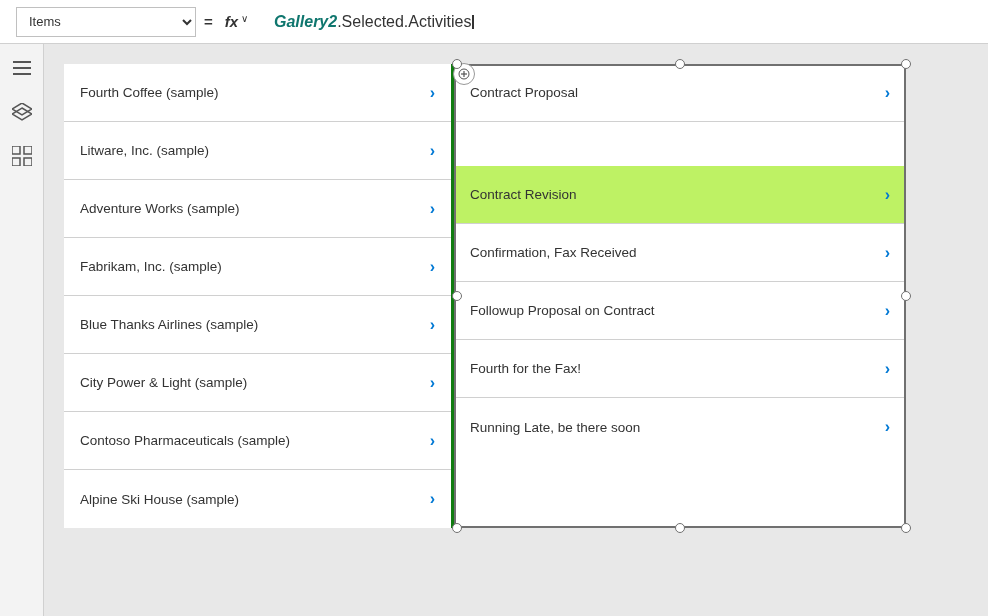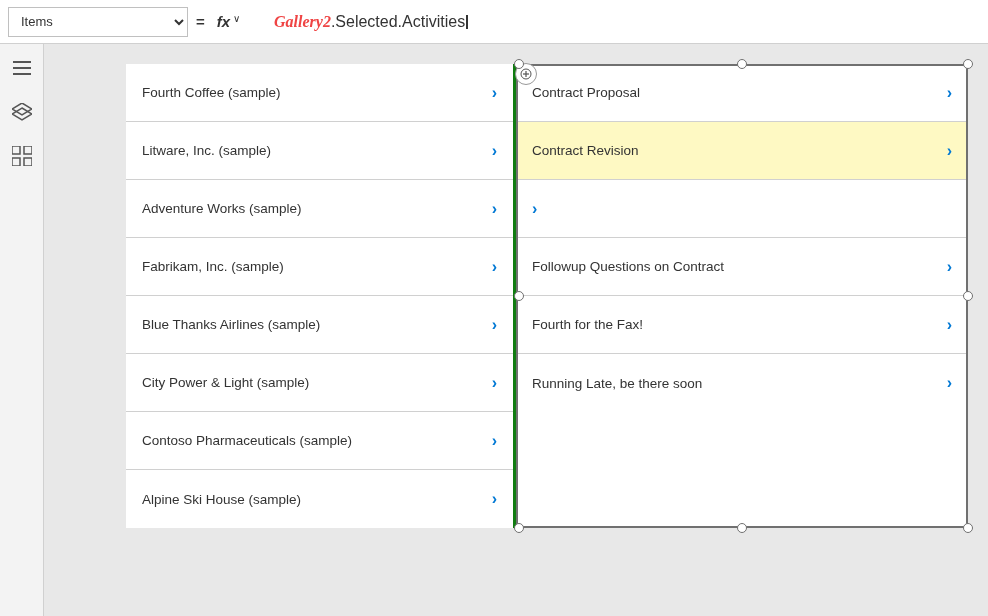--- a/index.html
+++ b/index.html
@@ -31,20 +31,21 @@
     }
 
     .property-select {
       border: 1px solid #c0c0c0;
       background: #fff;
       padding: 4px 8px;
       font-size: 13px;
       height: 30px;
       width: 180px;
       color: #333;
+      margin-left: 8px;
     }
 
     .equals-sign {
       font-size: 15px;
       color: #333;
       font-weight: bold;
       margin: 0 4px;
     }
 
     .fx-button {
@@ -63,35 +64,33 @@
       font-style: italic;
       font-weight: bold;
       font-size: 15px;
     }
 
     .chevron-down {
       font-size: 10px;
     }
 
     .formula-code {
-      color: #ef4444;
+      color: #0f766e;
       font-style: italic;
       font-weight: 600;
-      font-family: Liberation Serif, serif;
     }
 
     .formula-text {
       color: #333;
     }
 
     
     .main-area {
       display: flex;
       height: calc(616px - 44px);
-      text-align: right;
     }
 
     
     .sidebar {
       width: 44px;
       background: #f3f3f3;
       border-right: 1px solid #d0d0d0;
       display: flex;
       flex-direction: column;
       align-items: center;
@@ -234,21 +233,22 @@
       width: 10px;
       height: 10px;
       background: #ffffff;
       border: 1px solid #707070;
       border-radius: 50%;
       z-index: 20;
     }
 
     
     .gallery-item-selected {
-      background: #fef9c3;
+      background: #bef264;
+      margin-top: 44px;
     }
   </style>
 </head>
 <body>
 
 <div class="formula-bar">
   <div class="formula-bar-left">
     <select class="property-select">
       <option>Items</option>
     </select>
@@ -350,24 +350,25 @@
 
         <div class="gallery-item">
           <span class="gallery-item-text">Contract Proposal</span>
           <span class="chevron-right">›</span>
         </div>
         <div class="gallery-item gallery-item-selected">
           <span class="gallery-item-text">Contract Revision</span>
           <span class="chevron-right">›</span>
         </div>
         <div class="gallery-item">
-          <span class="chevron-right">›</span>
-        </div>
-        <div class="gallery-item">
-          <span class="gallery-item-text">Followup Questions on Contract</span>
+          <span class="gallery-item-text">Confirmation, Fax Received</span>
+          <span class="chevron-right">›</span>
+        </div>
+        <div class="gallery-item">
+          <span class="gallery-item-text">Followup Proposal on Contract</span>
           <span class="chevron-right">›</span>
         </div>
         <div class="gallery-item">
           <span class="gallery-item-text">Fourth for the Fax!</span>
           <span class="chevron-right">›</span>
         </div>
         <div class="gallery-item">
           <span class="gallery-item-text">Running Late, be there soon</span>
           <span class="chevron-right">›</span>
         </div>

